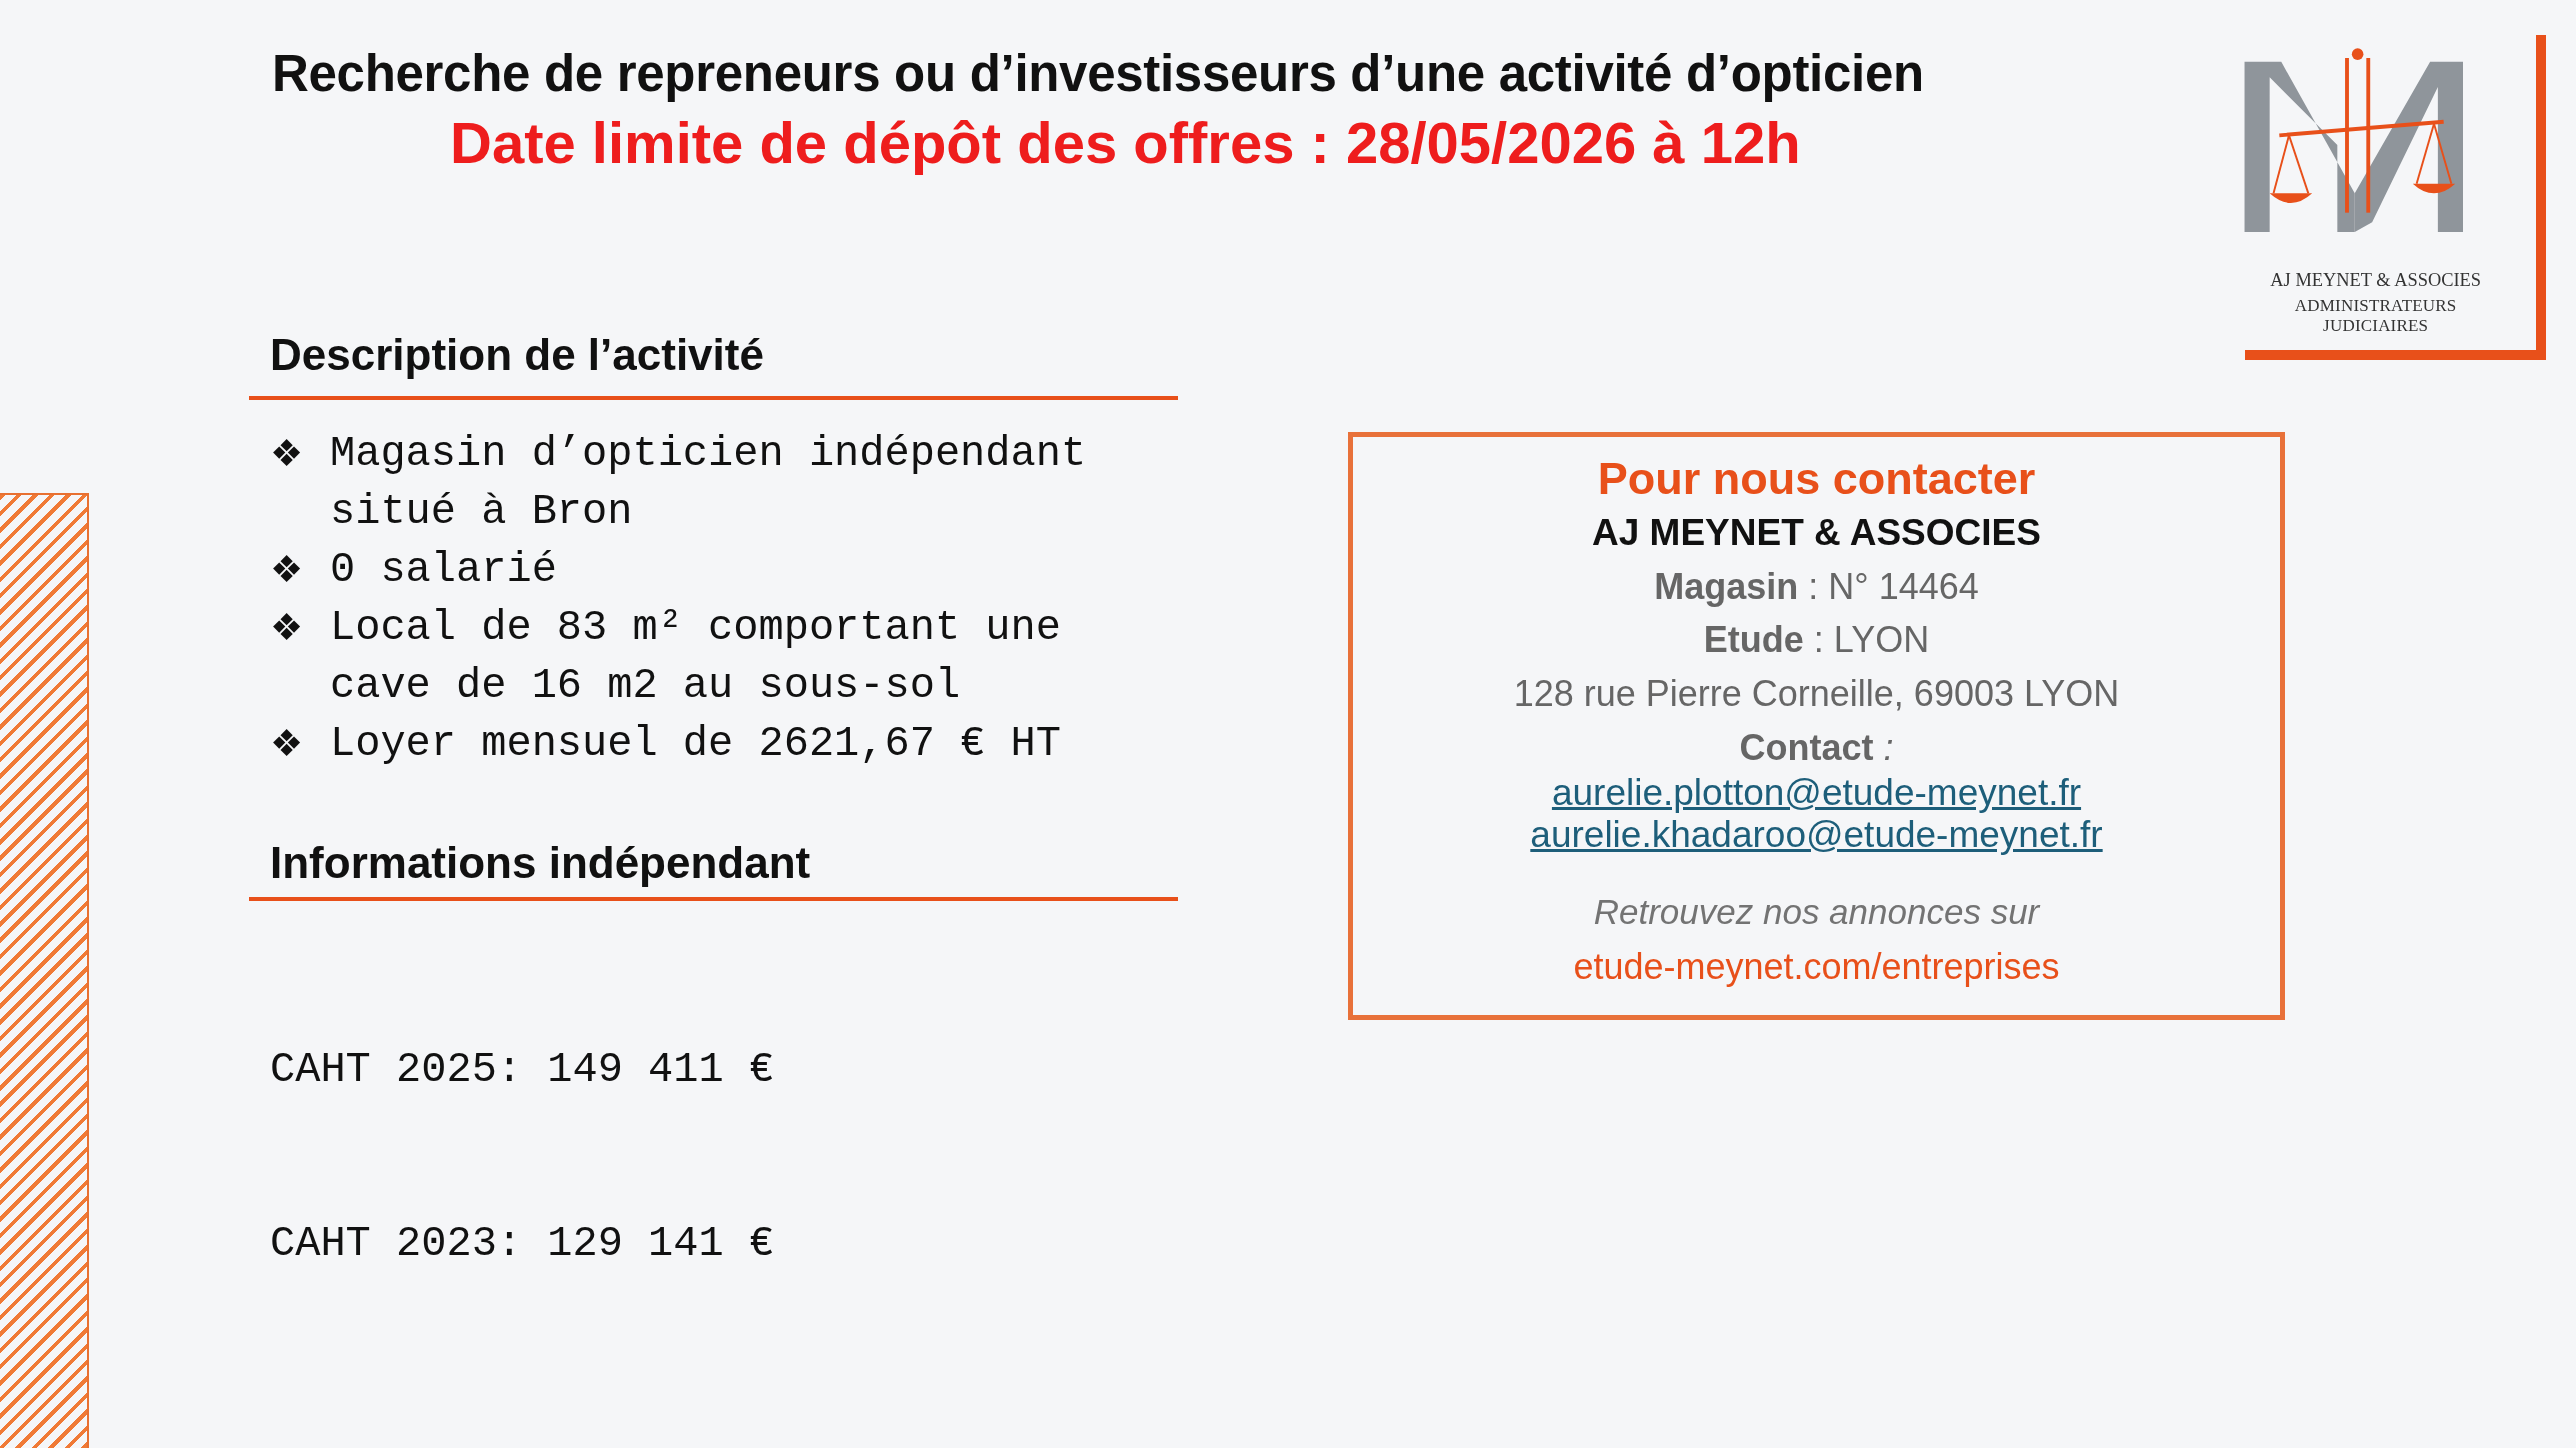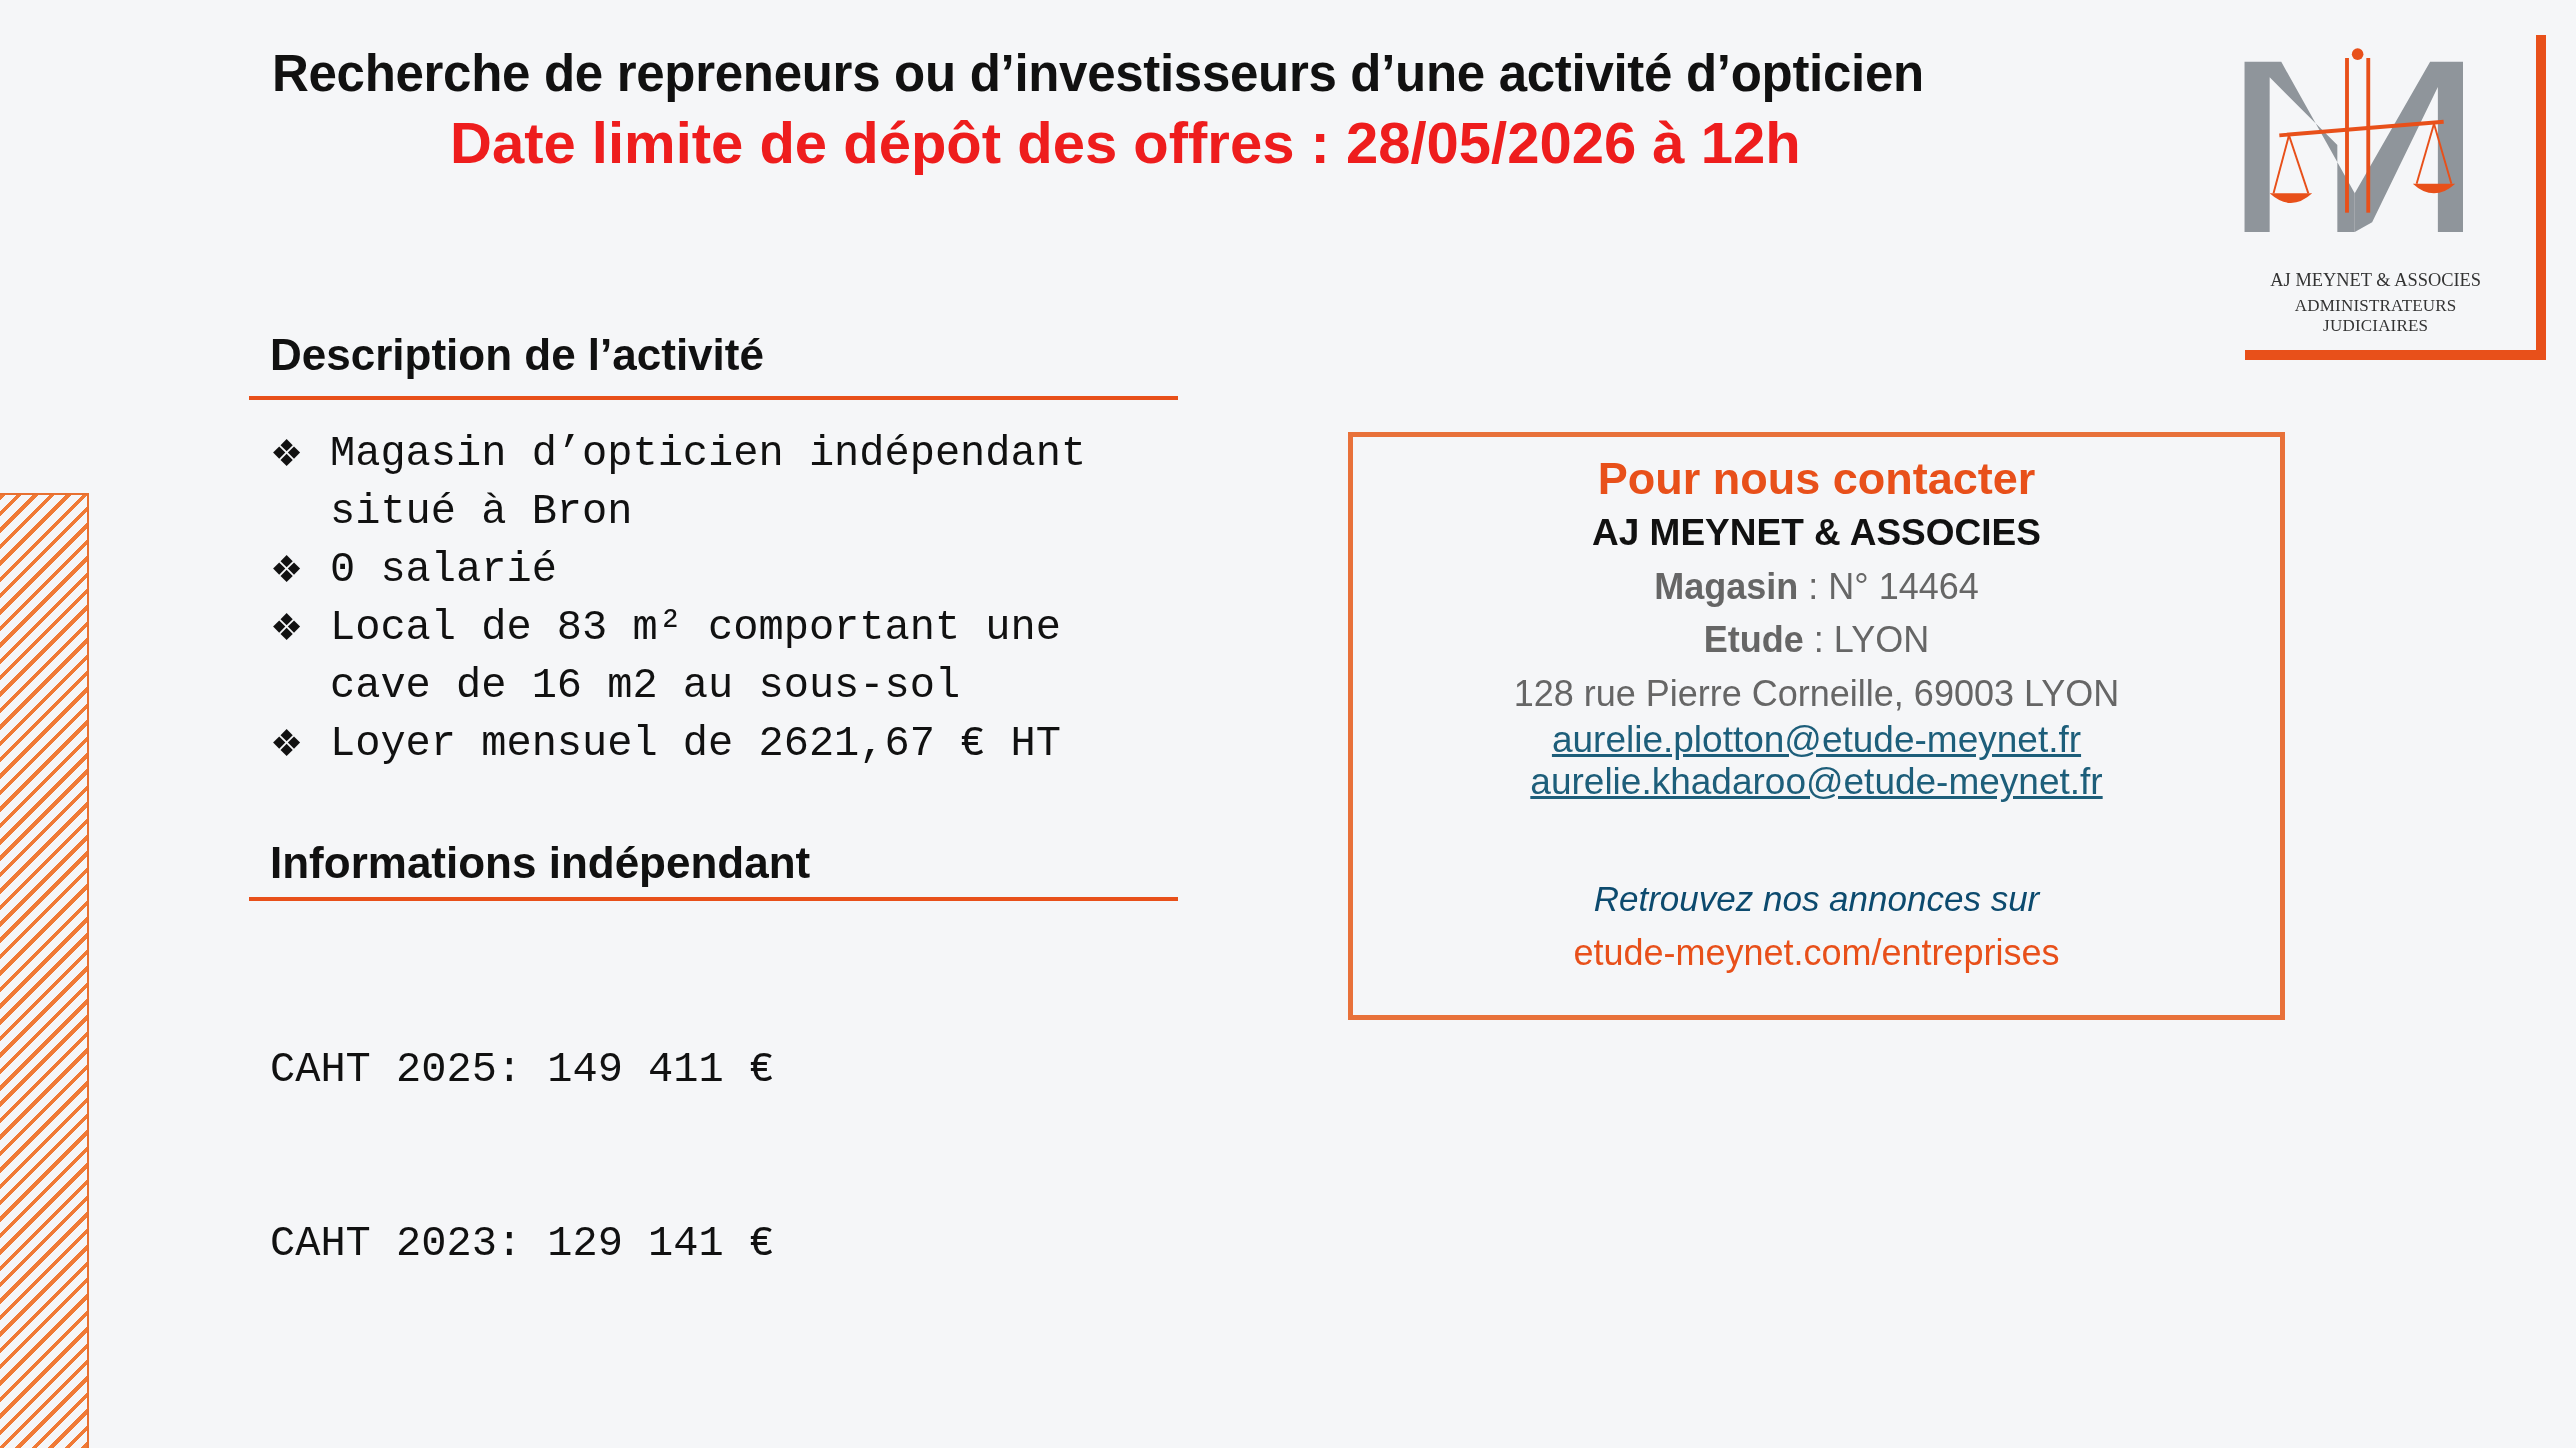--- a/index.html
+++ b/index.html
@@ -65,21 +65,21 @@
     }
     .contact .c-title {
       margin-top: 15.5px; font-size: 45px; font-weight: bold; color: #e8501a;
     }
     .contact .c-firm { margin-top: 7.7px; font-size: 37px; font-weight: bold; color: #111; }
     .contact .line { font-size: 36px; color: #666; margin-top: 11.6px; }
     .contact .lbl-strong { font-weight: bold; color: #666; }
     .contact a {
       display: block; font-size: 37px; color: #1d5e7a; text-decoration: underline;
     }
-    .contact .retrouvez { margin-top: 76px; font-size: 35px; font-style: italic; color: #0c4a6e; }
+    .contact .retrouvez { margin-top: 36px; font-size: 35px; font-style: italic; color: #737373; }
     .contact .site { margin-top: 13.5px; font-size: 36px; color: #e8501a; }
   </style>
 </head>
 <body>
 
 <div class="hatch"></div>
 
 <div class="title">Recherche de repreneurs ou d’investisseurs d’une activité d’opticien</div>
 <div class="deadline">Date limite de dépôt des offres : 28/05/2026 à 12h</div>
 
@@ -141,18 +141,21 @@
 <div class="contact">
   <div class="c-title">Pour nous contacter</div>
   <div class="c-firm">AJ MEYNET &amp; ASSOCIES</div>
   <div class="line">
     <span class="lbl-strong">Magasin</span><span> : N° 14464</span>
   </div>
   <div class="line">
     <span class="lbl-strong">Etude</span><span> : LYON</span>
   </div>
   <div class="line">128 rue Pierre Corneille, 69003 LYON</div>
+  <div class="line">
+    <span class="lbl-strong">Contact</span><i> :</i>
+  </div>
   <a style="margin-top:3.9px">aurelie.plotton@etude-meynet.fr</a>
   <a>aurelie.khadaroo@etude-meynet.fr</a>
   <div class="retrouvez">Retrouvez nos annonces sur</div>
   <div class="site">etude-meynet.com/entreprises</div>
 </div>
 
 
 </body></html>

